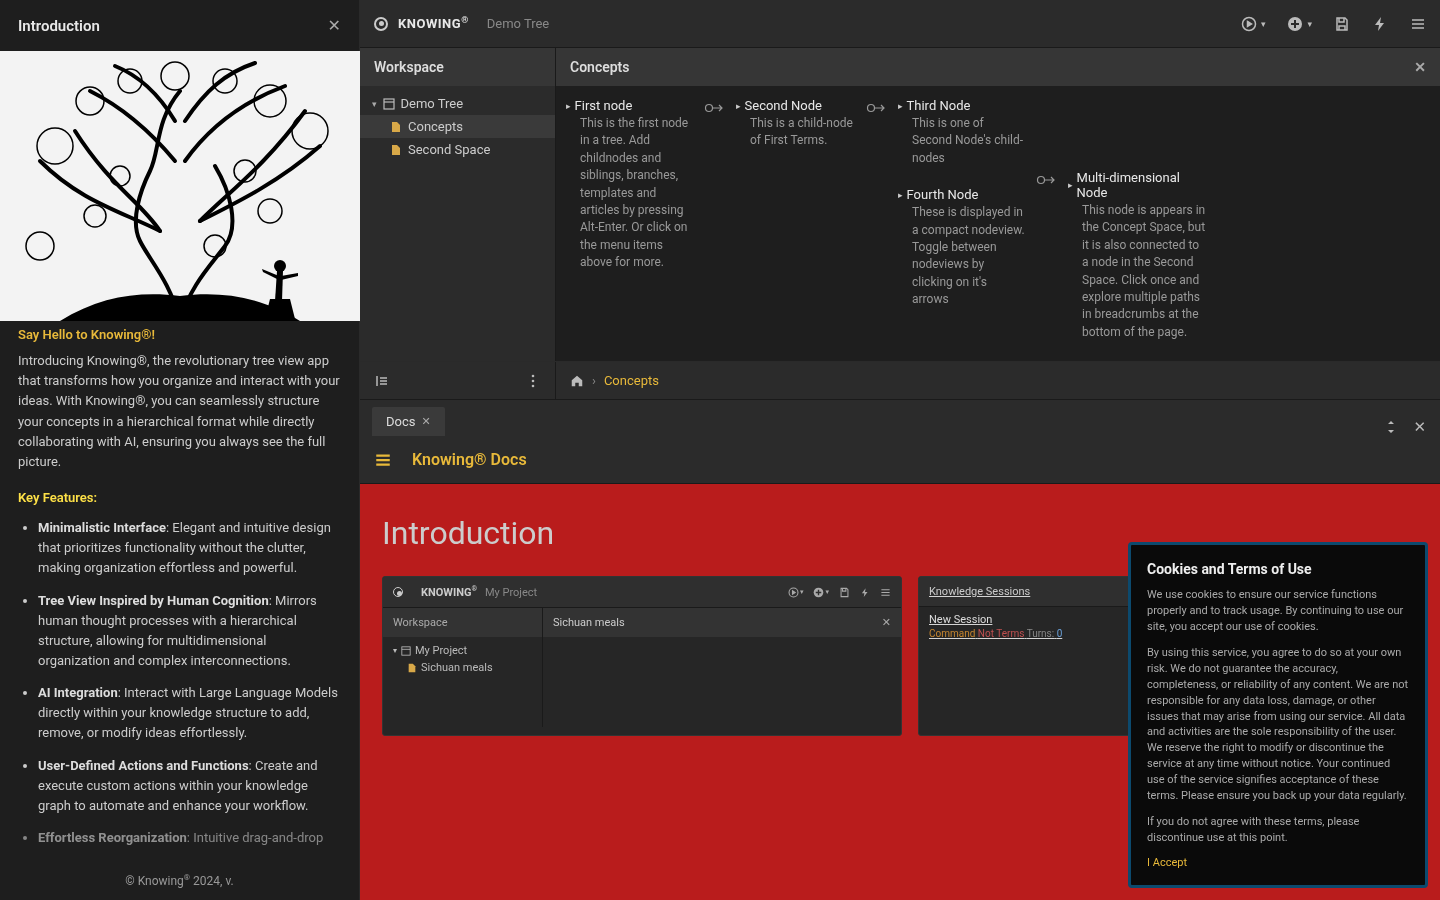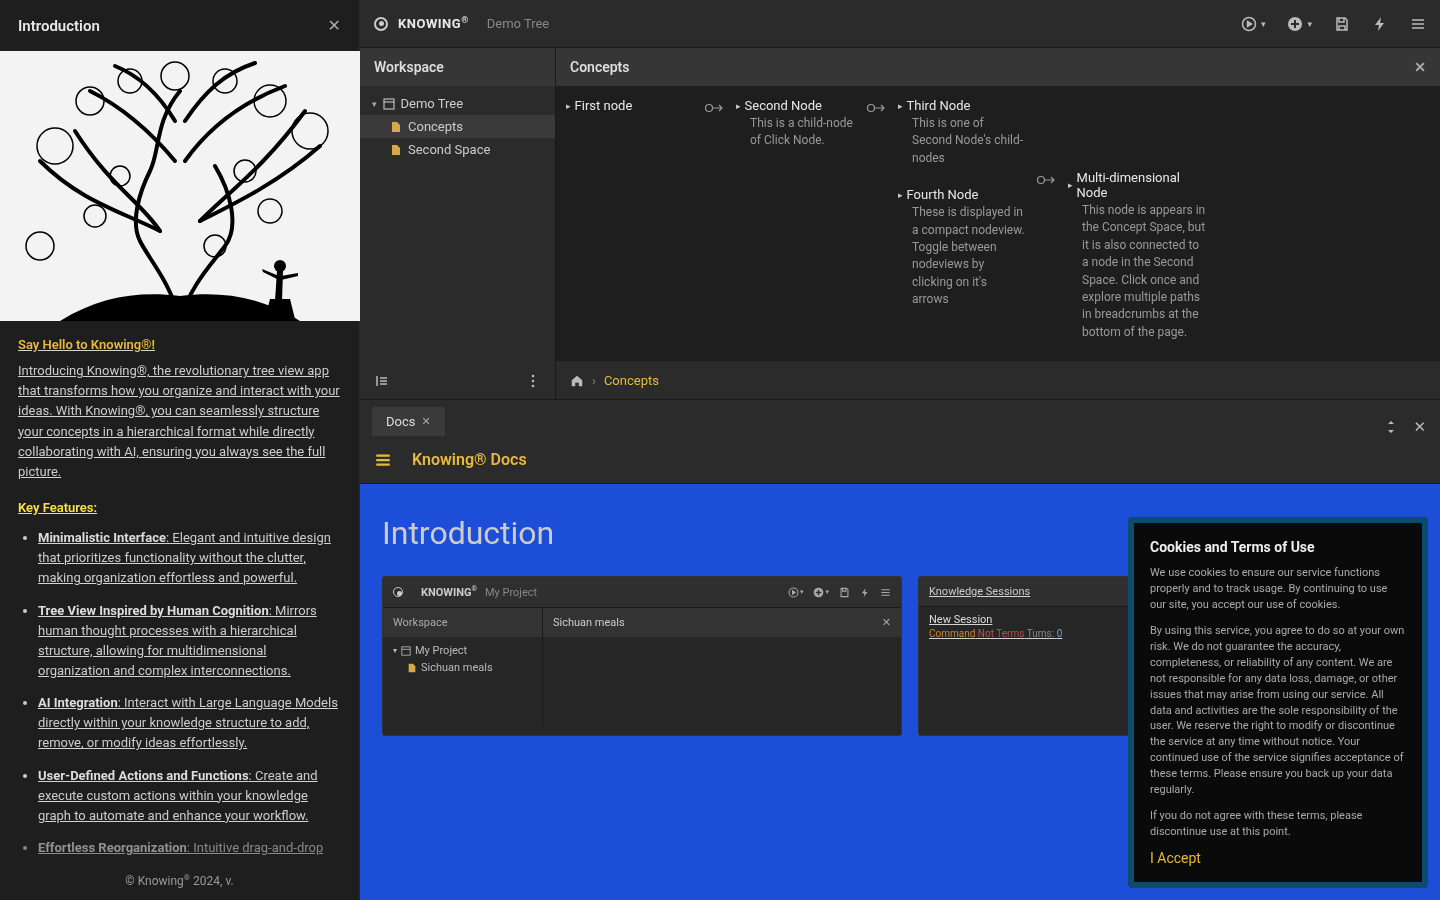--- a/index.html
+++ b/index.html
@@ -56,24 +56,23 @@
   background: #f5f5f5;
   position: relative;
   overflow: hidden;
 }
 .intro-image svg {
   width: 100%;
   height: 100%;
 }
 .intro-body {
   flex: 1;
-  padding: 14px 18px;
+  padding: 4px 18px;
   overflow: hidden;
   line-height: 1.55;
-  text-decoration: underline;
 }
 .intro-body .hello {
   color: #e8b93a;
   font-weight: 600;
   margin-bottom: 6px;
 }
 .intro-body .desc {
   color: #ccc;
   margin-bottom: 16px;
 }
@@ -300,21 +299,21 @@
   gap: 8px;
   font-size: 13px;
 }
 .bc-home { color: #bbb; }
 .bc-sep { color: #888; }
 .bc-current { color: #e8b93a; }
 
 
 .lower {
   flex: 1;
-  background: #1d4ed8;
+  background: #b91c1c;
   display: flex;
   flex-direction: column;
 }
 .tab-bar {
   height: 36px;
   background: #2b2b2b;
   display: flex;
   align-items: flex-end;
 }
 .doc-tab {
@@ -454,38 +453,38 @@
 .embed-session .turns { color: #888; }
 .embed-session .zero { color: #6aa0d8; }
 
 
 .cookie-box {
   position: absolute;
   right: 12px;
   bottom: 12px;
   width: 300px;
   background: #0a0a0a;
-  border: 6px solid #0c4a6e;
+  border: 3px solid #0c4a6e;
   border-radius: 4px;
   padding: 16px;
 }
 .cookie-box h3 {
   font-size: 14px;
   color: #eee;
   margin-bottom: 10px;
 }
 .cookie-box p {
   font-size: 11px;
   color: #aaa;
   line-height: 1.45;
   margin-bottom: 10px;
 }
 .cookie-box .accept {
   color: #e8b93a;
-  font-size: 14px;
+  font-size: 11px;
   cursor: pointer;
 }
 
 svg { display: block; }
 </style>
 </head>
 <body>
 
 <div class="app">
 
@@ -634,36 +633,37 @@
           </div>
           <div class="concepts-body">
             <div class="tree-row">
 
               <div class="node-col" style="flex-basis:128px">
                 <div class="node">
                   <div class="node-title">
                       <span class="arrow">▸</span>
                       <span>First node</span>
                     </div>
+                  <div class="node-desc">This is the first node in a tree. Add childnodes and siblings, branches, templates and articles by pressing Alt-Enter. Or click on the menu items above for more.</div>
                 </div>
               </div>
               <div class="circle-arrow">
                 <svg viewBox="0 0 22 14" fill="none" stroke="#999" stroke-width="1.2">
                     <circle cx="5" cy="7" r="3.5"></circle>
                     <path d="M9 7h9M15 4l3 3-3 3"></path>
                   </svg>
               </div>
 
               <div class="node-col" style="flex-basis:120px">
                 <div class="node">
                   <div class="node-title">
                       <span class="arrow">▸</span>
                       <span>Second Node</span>
                     </div>
-                  <div class="node-desc">This is a child-node of Click Node.</div>
+                  <div class="node-desc">This is a child-node of First Terms.</div>
                 </div>
               </div>
               <div class="circle-arrow">
                 <svg viewBox="0 0 22 14" fill="none" stroke="#999" stroke-width="1.2">
                     <circle cx="5" cy="7" r="3.5"></circle>
                     <path d="M9 7h9M15 4l3 3-3 3"></path>
                   </svg>
               </div>
 
               <div class="node-col" style="flex-basis:128px">

